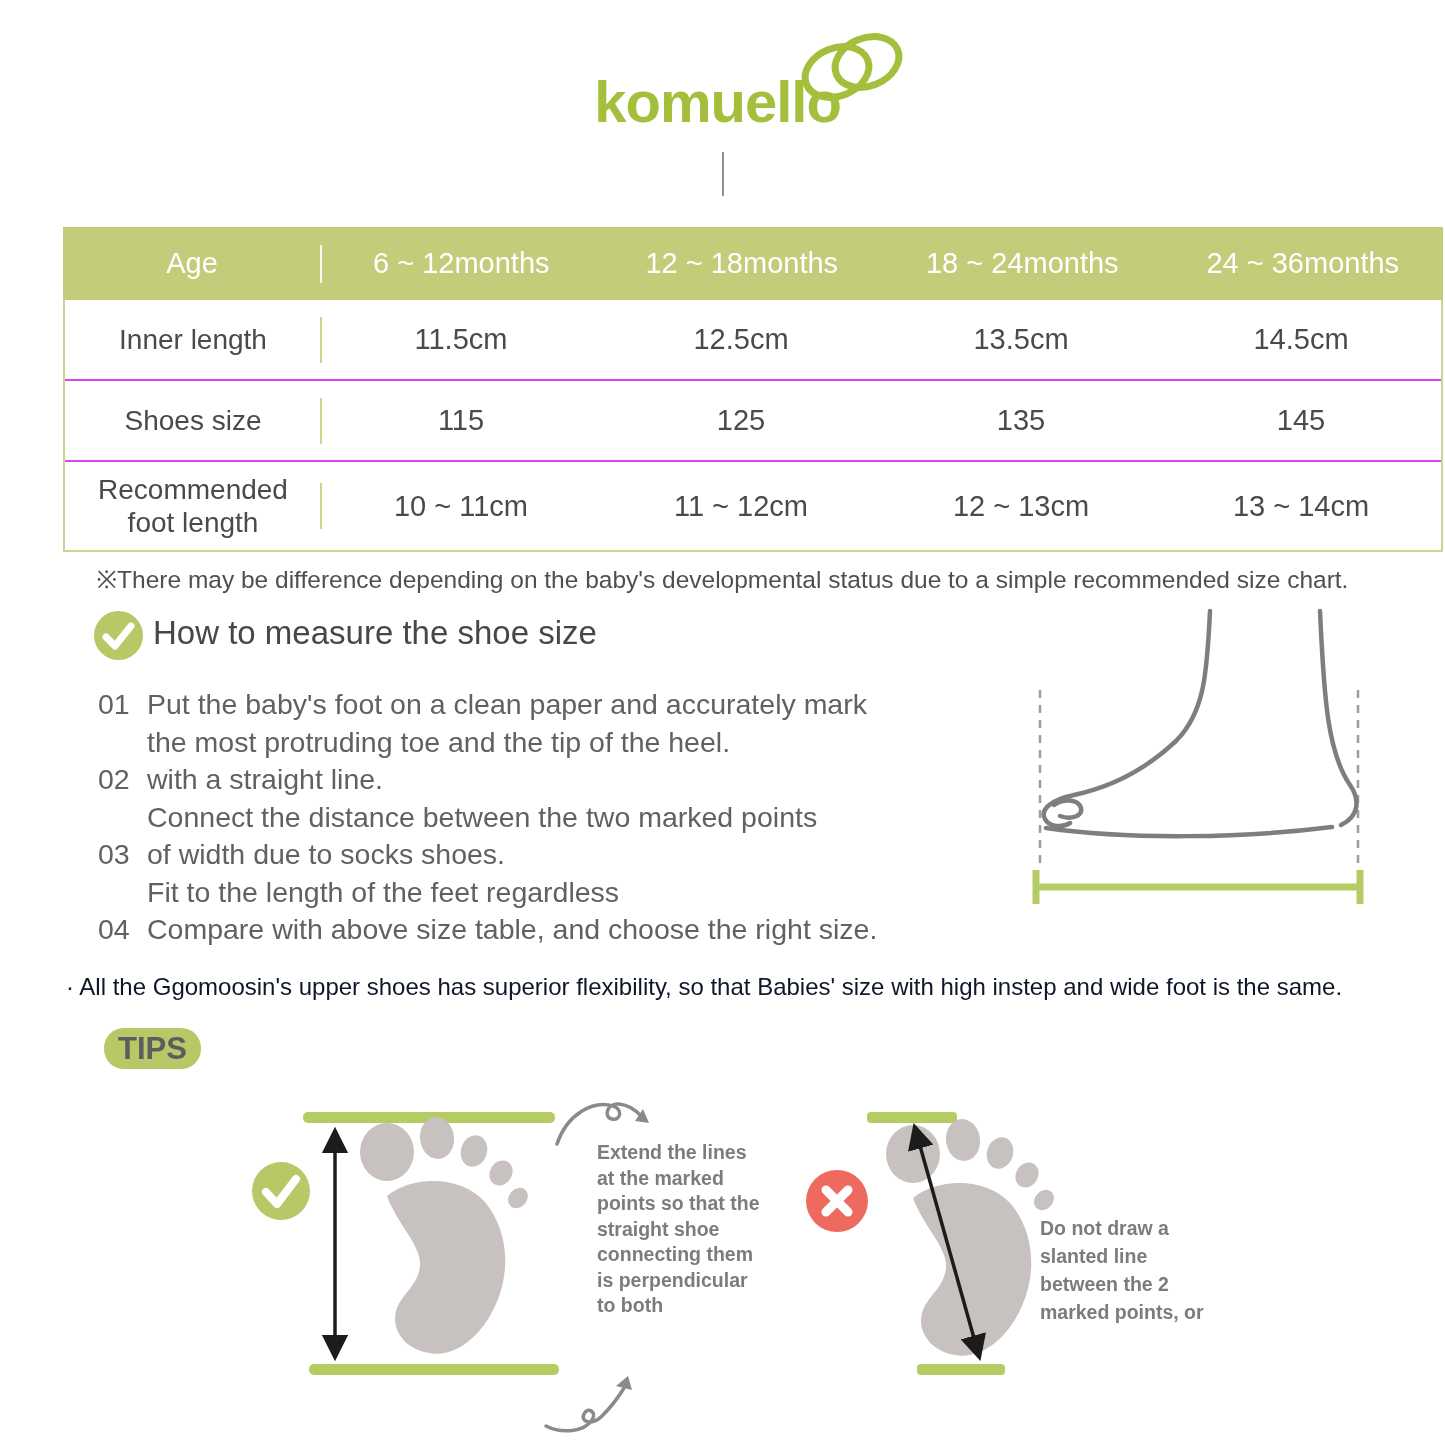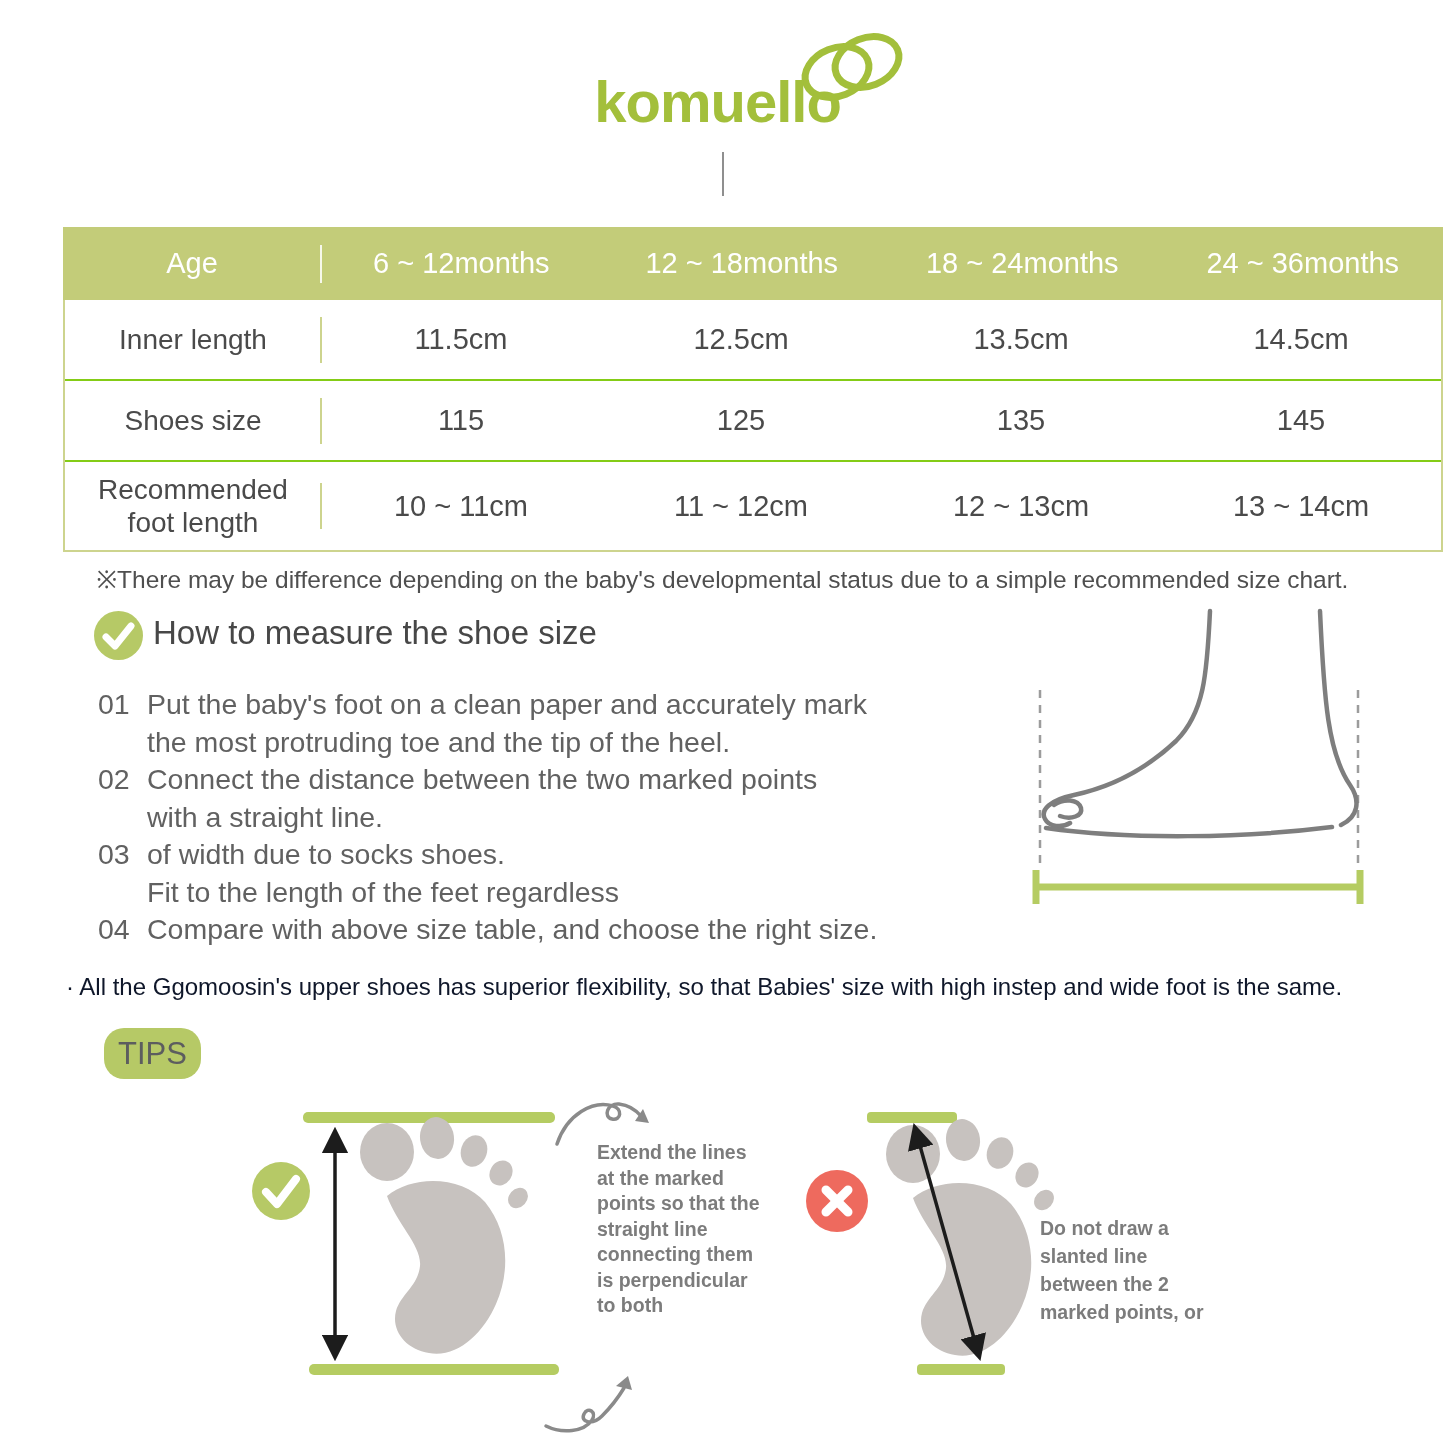--- a/index.html
+++ b/index.html
@@ -20,41 +20,41 @@
   .size-table { position:absolute; left:63px; top:227px; width:1380px; }
   .st-header { display:grid; grid-template-columns:258px 1fr 1fr 1fr 1fr;
                background:#c3cc79; height:73px; align-items:center; text-align:center;
                color:#ffffff; font-size:29px; }
   .st-header .cell { position:relative; }
   .st-header .label-cell::after { content:""; position:absolute; right:-1px; top:50%;
                transform:translateY(-50%); width:2px; height:38px; background:rgba(255,255,255,.85); }
   .st-body { border:2px solid #cdd48e; border-top:none; background:#fff; }
   .st-row { display:grid; grid-template-columns:256px 1fr 1fr 1fr 1fr; align-items:center;
             text-align:center; font-size:29px; color:#4a4a4a; height:79px;
-            border-bottom:2px solid #84cc16; }
+            border-bottom:2px solid #d946ef; }
   .st-row:last-child { border-bottom:none; height:88px; }
   .st-row .label-cell { position:relative; font-size:28px; line-height:33px; padding:0 14px; }
   .st-row .label-cell::after { content:""; position:absolute; right:-1px; top:50%;
             transform:translateY(-50%); width:2px; height:46px; background:#cdd48e; }
   .table-note { position:absolute; top:562px; left:0; width:100%; text-align:center;
                 font-size:24.5px; color:#4f4f4f; }
 
   
   .howto-title { position:absolute; left:153px; top:614px; font-size:33px; color:#474747; }
   .steps { position:absolute; left:98px; top:686px; width:900px;
            font-size:28.5px; color:#616161; line-height:37.5px; }
   .step { display:flex; }
   .step .num { width:49px; flex:0 0 49px; }
   .footnote { position:absolute; left:66px; top:973px; width:1330px;
               font-size:24px; color:#0f172a; }
 
   
-  .tips-badge { position:absolute; left:104px; top:1028px; width:97px; height:51px;
+  .tips-badge { position:absolute; left:104px; top:1028px; width:97px; height:41px;
                 background:#b6c966; border-radius:20px; display:flex; align-items:center;
-                justify-content:center; font-size:31px; font-weight:normal; color:#5c5d5f; }
+                justify-content:center; font-size:31px; font-weight:bold; color:#5c5d5f; }
   .tip-text { position:absolute; font-weight:bold; color:#7c7c7c; }
   .tip-text.do   { left:597px; top:1140px; width:180px; font-size:19.5px; line-height:25.5px; }
   .tip-text.dont { left:1040px; top:1214px; width:195px; font-size:19.5px; line-height:28px; }
 </style>
 </head>
 <body>
 
 <div class="page">
 
   <svg class="logo-icon" width="118" height="84" viewBox="0 0 118 84">
@@ -115,22 +115,22 @@
     <div class="step">
       <div class="num">01</div>
       <div>
         <div>Put the baby's foot on a clean paper and accurately mark</div>
         <div>the most protruding toe and the tip of the heel.</div>
       </div>
     </div>
     <div class="step">
       <div class="num">02</div>
       <div>
+        <div>with a straight line.</div>
         <div>Connect the distance between the two marked points</div>
-        <div>with a straight line.</div>
       </div>
     </div>
     <div class="step">
       <div class="num">03</div>
       <div>
         <div>of width due to socks shoes.</div>
         <div>Fit to the length of the feet regardless</div>
       </div>
     </div>
     <div class="step">
@@ -194,21 +194,21 @@
 
   <svg class="abs" style="left:540px; top:1372px;" width="110" height="64" viewBox="0 0 110 64">
     <path d="M6,54 C22,62 44,60 52,48 C57,40 48,34 44,42 C40,50 52,54 62,44 C70,36 78,26 84,16" fill="none" stroke="#8a8a8a" stroke-width="3.5" stroke-linecap="round"></path>
     <path d="M88,4 L76,14 L92,18 Z" fill="#8a8a8a"></path>
   </svg>
 
   <div class="tip-text do">
     <div>Extend the lines</div>
     <div>at the marked</div>
     <div>points so that the</div>
-    <div>straight line</div>
+    <div>straight shoe</div>
     <div>connecting them</div>
     <div>is perpendicular</div>
     <div>to both</div>
   </div>
 
   <svg class="abs" style="left:806px; top:1170px;" width="62" height="62" viewBox="0 0 62 62">
     <circle cx="31" cy="31" r="31" fill="#ee6a5e"></circle>
     <g stroke="#ffffff" stroke-width="9" stroke-linecap="round">
       <line x1="20" y1="20" x2="42" y2="42"></line>
       <line x1="42" y1="20" x2="20" y2="42"></line>

